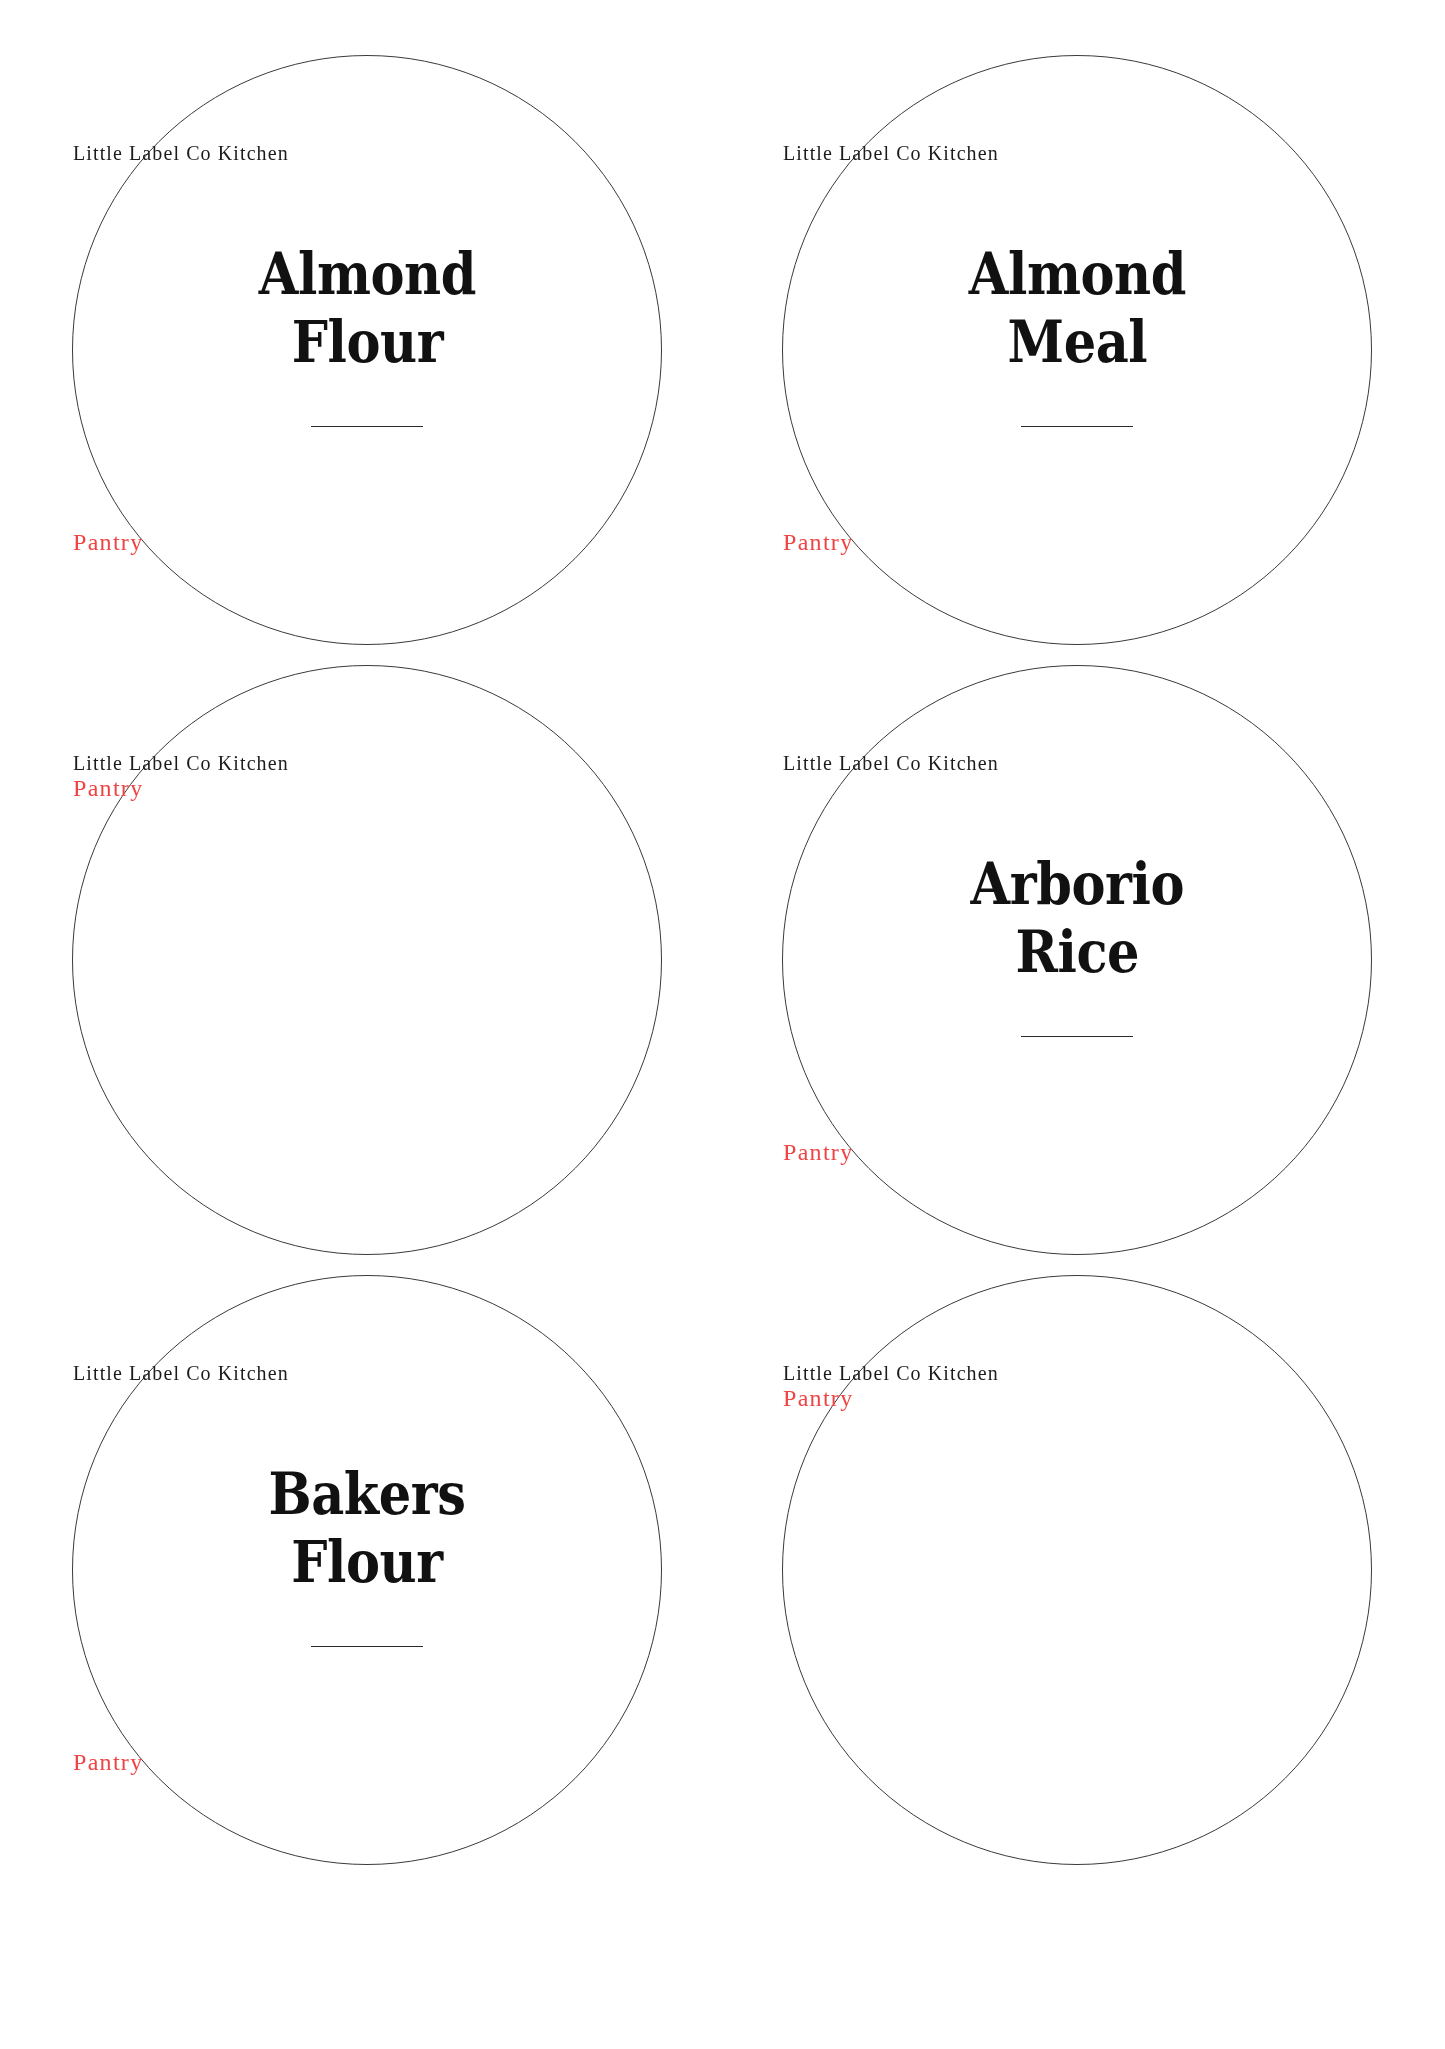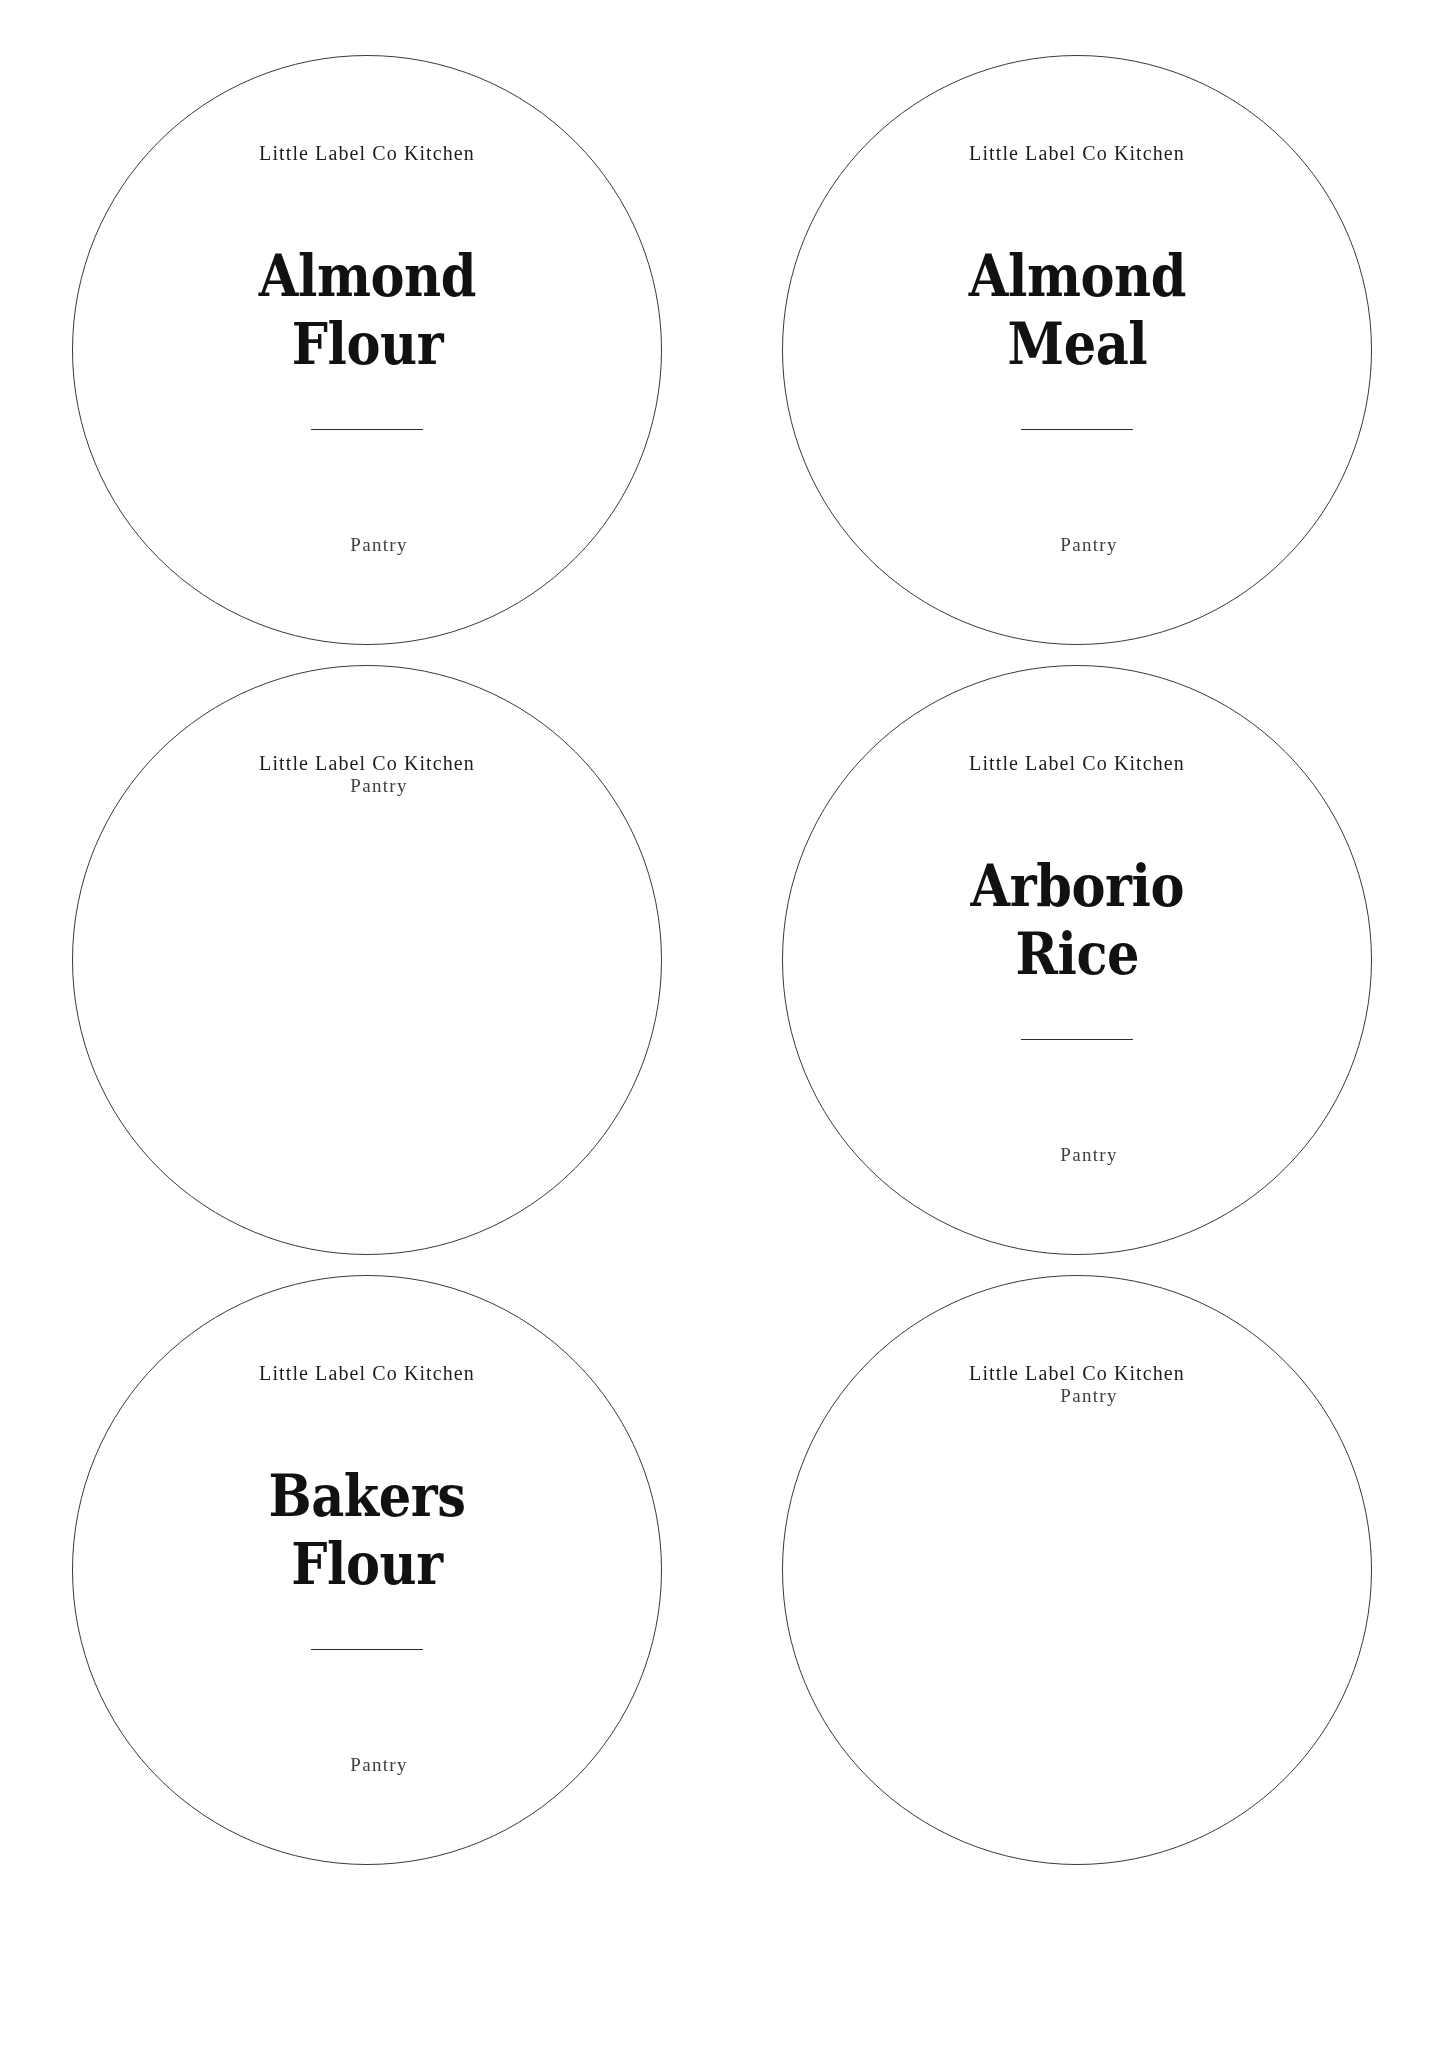--- a/index.html
+++ b/index.html
@@ -36,21 +36,21 @@
   .label {
     position: relative;
     width: 590px;
     height: 590px;
     border: 1px solid #3a3a3a;
     border-radius: 50%;
     box-sizing: border-box;
     background: #ffffff;
     display: flex;
     flex-direction: column;
-    align-items: center;
+    align-items: flex-start;
   }
 
   .label-brand {
     margin-top: 86px;
     font-family: "Liberation Serif", serif;
     font-size: 20px;
     letter-spacing: 1.1px;
     color: #1c1c1c;
     white-space: nowrap;
   }
@@ -82,24 +82,23 @@
   .label-rule {
     width: 112px;
     height: 0;
     border-top: 1px solid #2c2c2c;
     margin-top: 18px;
   }
 
   .label-footer {
     margin-bottom: 88px;
     font-family: "Liberation Serif", serif;
-    font-size: 19px;
+    font-size: 24px;
     letter-spacing: 1.3px;
-    color: #404040;
-    margin-left: 24px;
+    color: #ef4444;
   }
 
   .title-line { display: block; }
 </style>
 </head>
 <body>
 
 <div class="sheet">
   <div class="label-grid">
 

